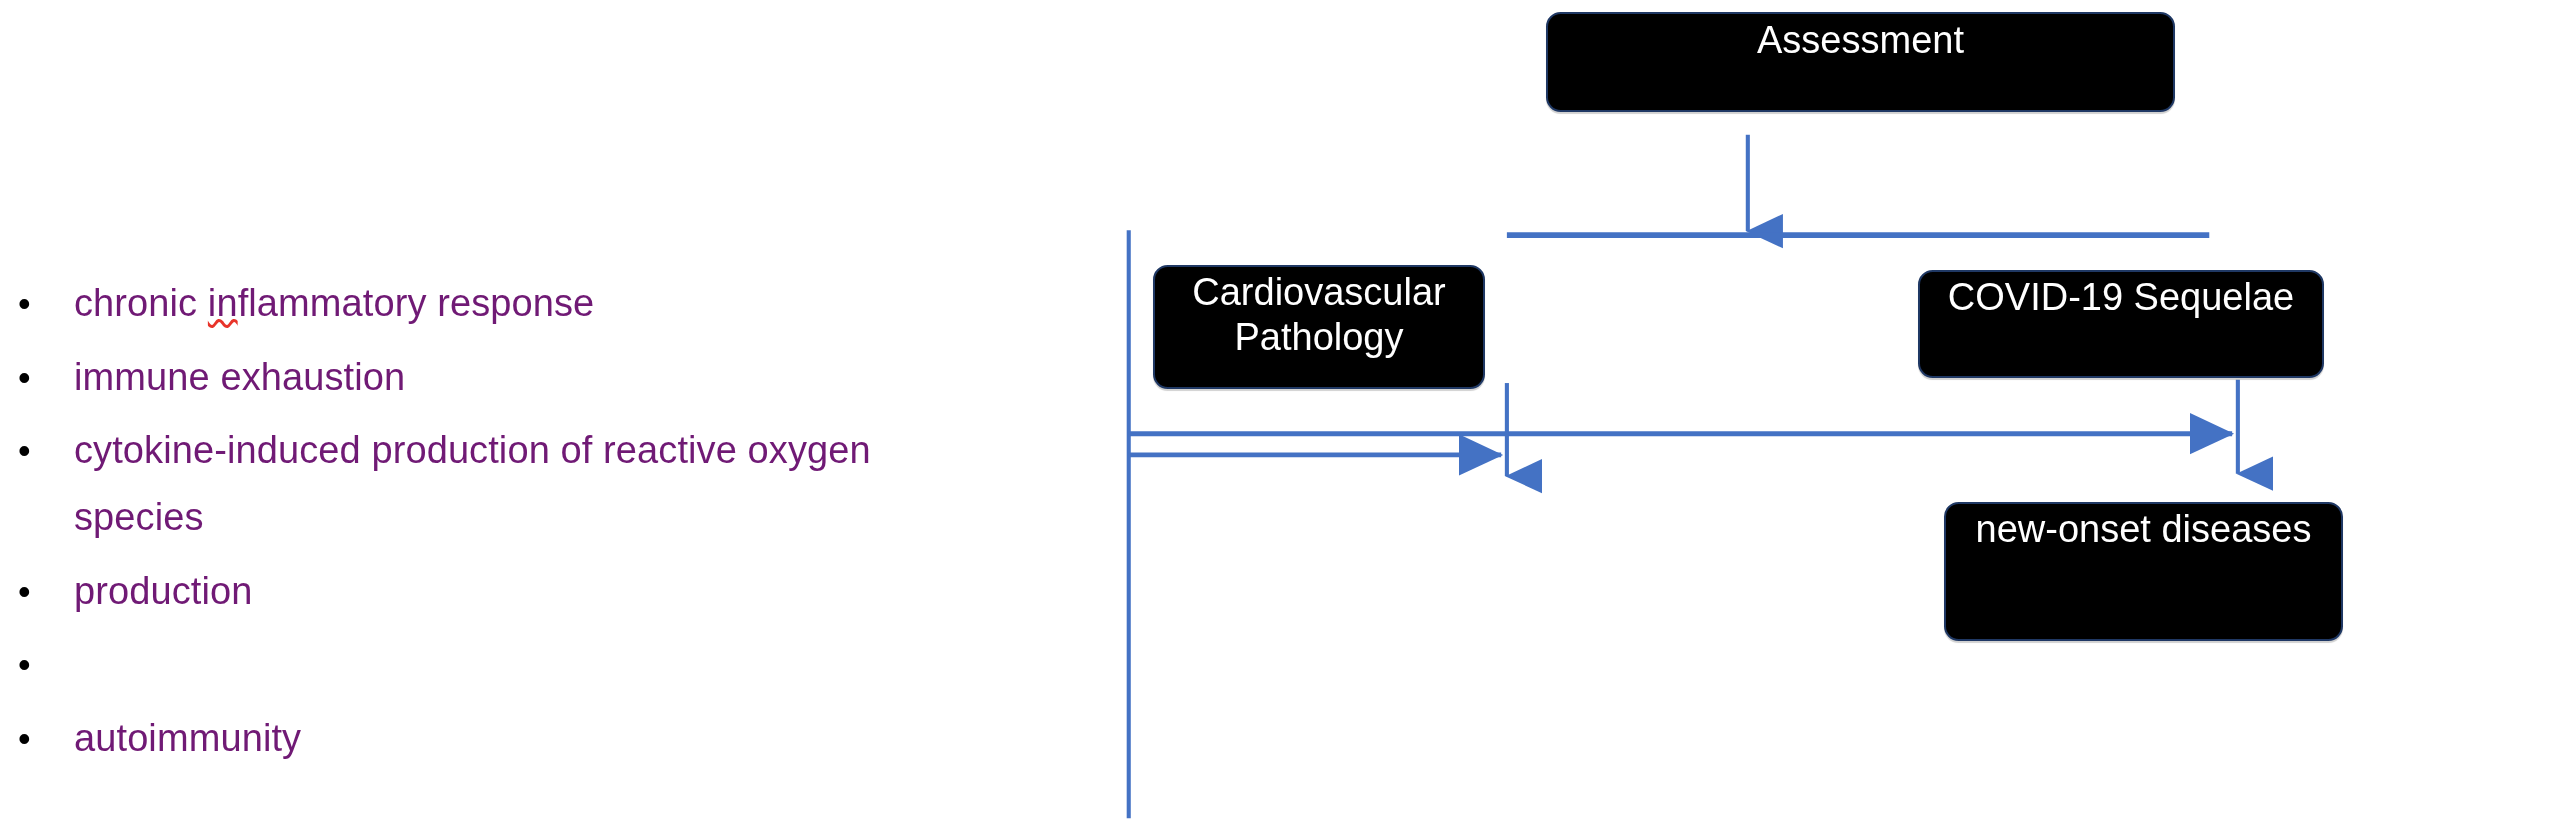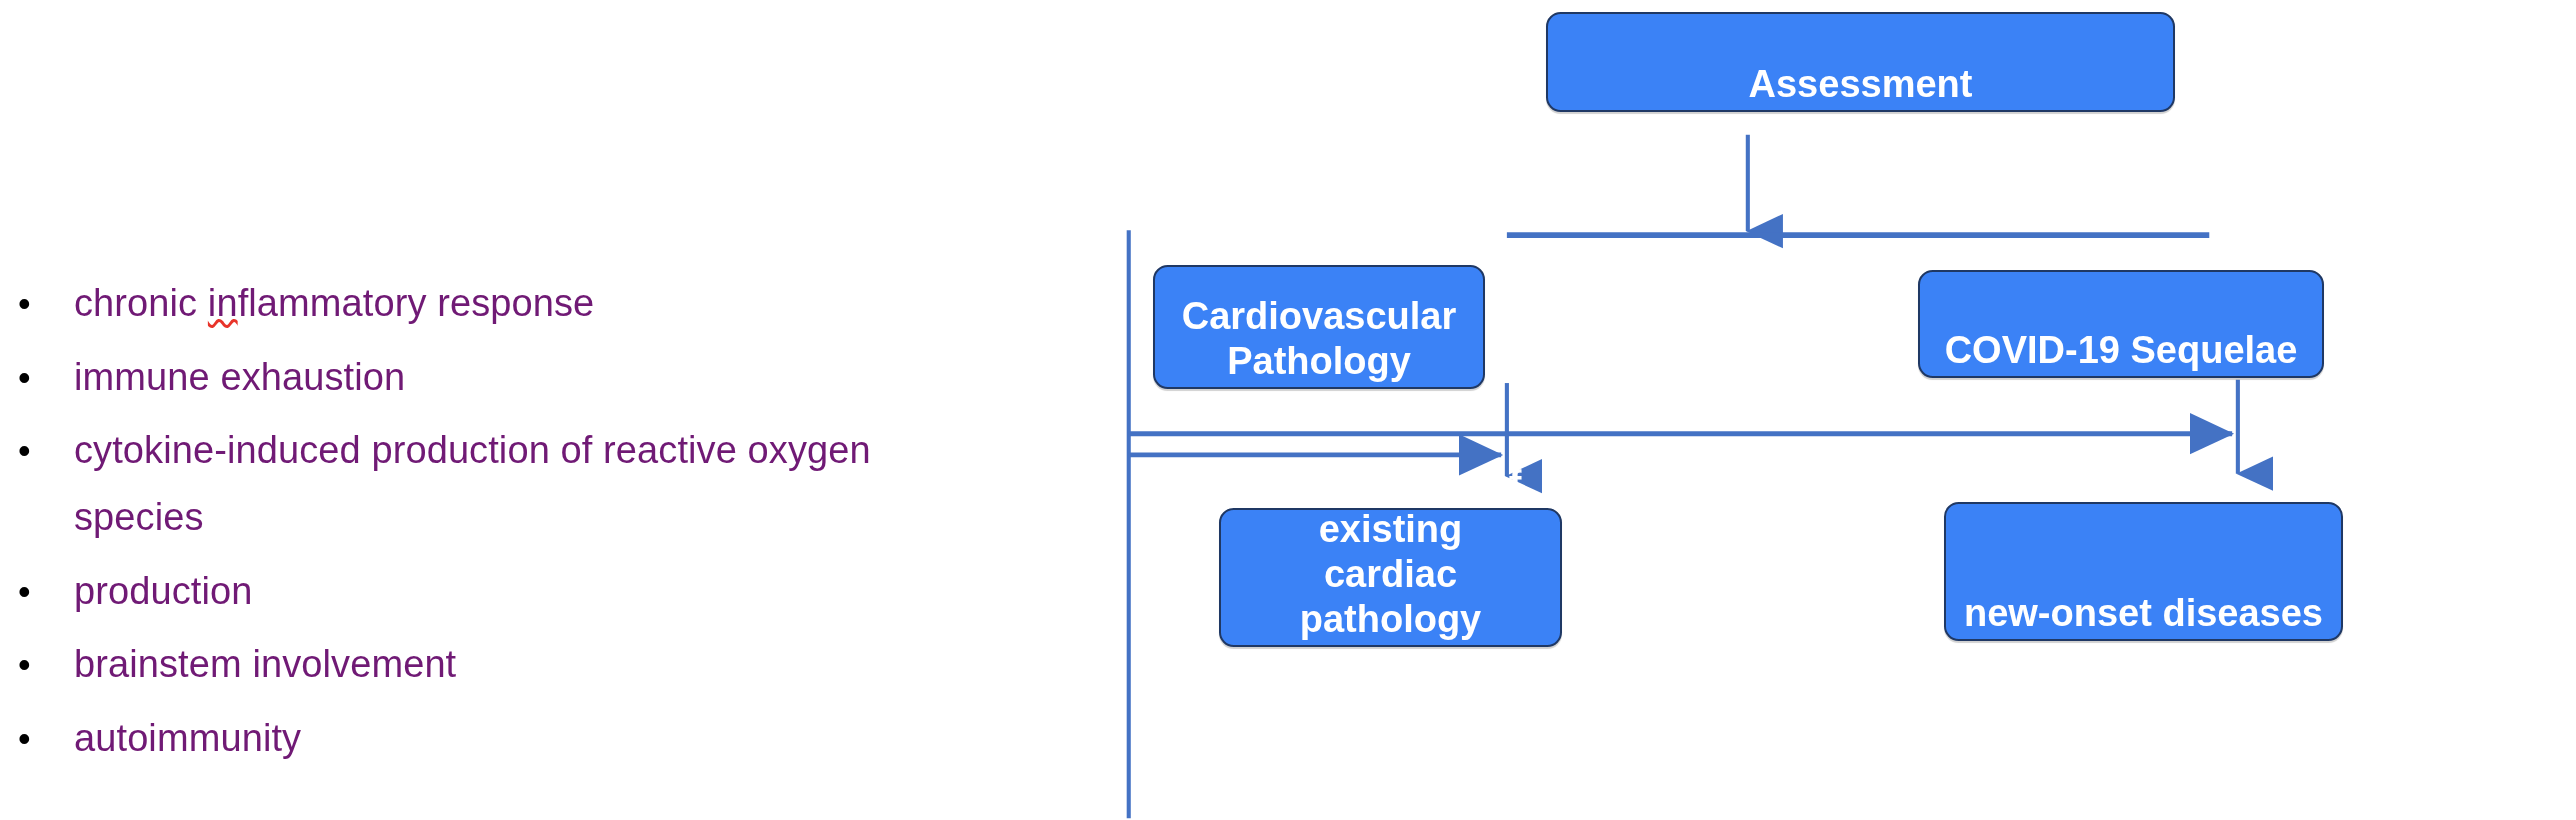--- a/index.html
+++ b/index.html
@@ -53,34 +53,33 @@
   .misspell {
     text-decoration: underline wavy #e8342a;
     text-decoration-thickness: 2.5px;
     text-underline-offset: 3.3px;
   }
 
   
   .node {
     position: absolute;
     box-sizing: border-box;
-    background: #3b82f6;
+    background: #000000;
     border: 2.5px solid #1F3864;
     border-radius: 14.7px;
     color: #ffffff;
     display: flex;
-    align-items: flex-end;
+    align-items: flex-start;
     justify-content: center;
     text-align: center;
     font-size: 38px;
     line-height: 1.18;
     padding: 3.3px 11.4px;
     box-shadow: 0 1.6px 0.8px rgba(0,0,0,0.18);
     z-index: 3;
-    font-weight: bold;
   }
   .node-label { display: block; white-space: pre-line; }
 
   
   #node-assessment      { left: 1546px; top: 12.3px;  width: 629px;  height: 100px; }
   #node-cardio          { left: 1153px; top: 265px; width: 332px;  height: 124px; }
   #node-covid           { left: 1918px; top: 270px; width: 406px;  height: 108px; }
   #node-aggravation     { left: 1219px; top: 508px; width: 343px;  height: 139px; }
   #node-newonset        { left: 1944px; top: 502px; width: 399px;  height: 139px; }
 
@@ -117,21 +116,20 @@
       <span class="bullet-text">cytokine-induced production of reactive oxygen species</span>
     </div>
 
     <div class="bullet-row">
       <span class="bullet-marker">•</span>
       <span class="bullet-text">production</span>
     </div>
 
     <div class="bullet-row">
       <span class="bullet-marker">•</span>
-      <span class="bullet-text">brainstem involvement</span>
     </div>
 
     <div class="bullet-row">
       <span class="bullet-marker">•</span>
       <span class="bullet-text">autoimmunity</span>
     </div>
 
   </div>
 
   <svg id="connectors" viewBox="0 0 3154 1004" width="2576" height="820" xmlns="http://www.w3.org/2000/svg">
@@ -164,23 +162,19 @@
   </div>
 
   <div class="node" id="node-cardio">
     <span class="node-label">Cardiovascular Pathology</span>
   </div>
 
   <div class="node" id="node-covid">
     <span class="node-label">COVID-19 Sequelae</span>
   </div>
 
-  <div class="node" id="node-aggravation">
-    <span class="node-label">aggravation of existing
-cardiac pathology</span>
-  </div>
 
   <div class="node" id="node-newonset">
     <span class="node-label">new-onset diseases</span>
   </div>
 
 </div>
 
 
 </body></html>

